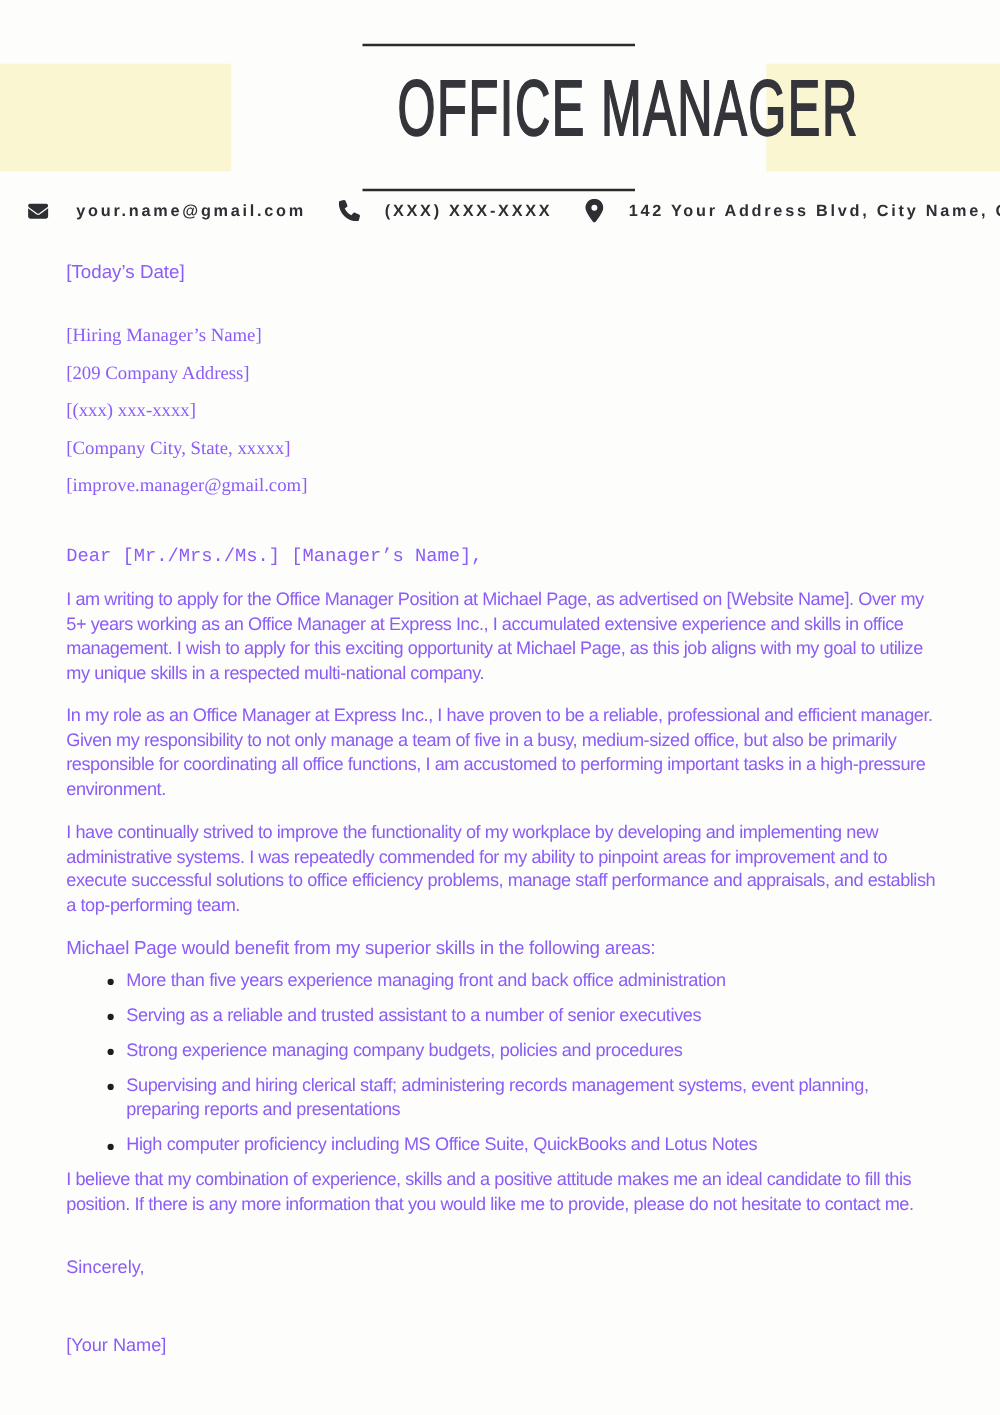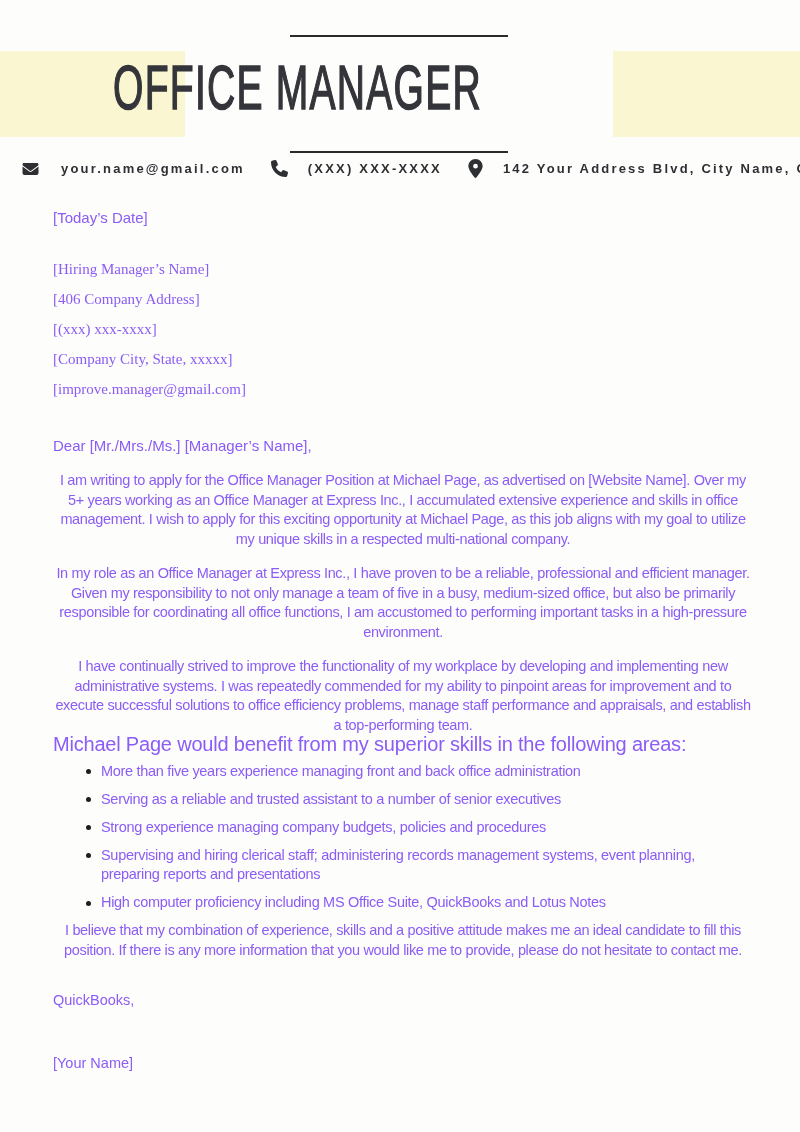--- a/index.html
+++ b/index.html
@@ -14,21 +14,21 @@
   }
   
   .rule { position:absolute; left:290px; width:218px; height:2px; background:#2b2b2b; }
   .rule-top { top:35px; }
   .rule-bottom { top:151px; }
   .band { position:absolute; top:51px; height:86px; background:#faf6d2; }
   .band-left { left:0; width:185px; }
   .band-right { left:613px; width:187px; }
   .title-wrap {
     position:absolute; left:0; top:56px; width:800px;
-    text-align:left;
+    text-align:right;
   }
   .title {
     display:inline-block;
     font-size:63px; line-height:62px; font-weight:400;
     letter-spacing:2px;
     color:#34353a;
     -webkit-text-stroke:1.5px #34353a;
     transform:scaleX(0.62);
     transform-origin:center center;
     white-space:nowrap;
@@ -45,27 +45,27 @@
   .cicon { flex:0 0 auto; display:block; }
   .cicon svg { display:block; }
   
   .letter {
     position:absolute; left:53px; top:200px; width:700px;
     font-size:15px; color:#8b5cf6;
   }
   .date { margin-top:8px; line-height:20px; }
   .recipient { margin-top:26px;font-family:Liberation Serif, serif; }
   .recipient p { line-height:30px; }
-  .salutation { margin-top:32px; line-height:20px; }
+  .salutation { margin-top:32px; line-height:20px;font-family:Liberation Mono, monospace; }
   .para {
     margin-top:15px; line-height:19.5px;
     font-size:14.5px; letter-spacing:-0.35px;
-    text-align:center;
+    text-align:left;
   }
-  .skills-intro { margin-top:0; line-height:19.5px; font-size:20px; letter-spacing:-0.2px; }
+  .skills-intro { margin-top:14px; line-height:19.5px; font-size:15px; letter-spacing:-0.2px; }
   ul.skills { margin-top:7px; padding-left:33px; list-style:none; }
   ul.skills li {
     position:relative; padding-left:15px;
     line-height:19.5px; margin-bottom:8.5px;
     font-size:14.5px; letter-spacing:-0.3px;
   }
   ul.skills li::before {
     content:""; position:absolute; left:0; top:7.5px;
     width:5px; height:5px; border-radius:50%; background:#1e1e1e;
   }
@@ -118,21 +118,21 @@
     </div>
 
   </div>
 
   <div class="letter">
 
     <p class="date">[Today’s Date]</p>
 
     <div class="recipient">
       <p>[Hiring Manager’s Name]</p>
-      <p>[406 Company Address]</p>
+      <p>[209 Company Address]</p>
       <p>[(xxx) xxx-xxxx]</p>
       <p>[Company City, State, xxxxx]</p>
       <p>[improve.manager@gmail.com]</p>
     </div>
 
     <p class="salutation">Dear [Mr./Mrs./Ms.] [Manager’s Name],</p>
 
     <p class="para">I am writing to apply for the Office Manager Position at Michael Page, as advertised on [Website Name]. Over my 5+ years working as an Office Manager at Express Inc., I accumulated extensive experience and skills in office management. I wish to apply for this exciting opportunity at Michael Page, as this job aligns with my goal to utilize my unique skills in a respected multi-national company.</p>
     <p class="para">In my role as an Office Manager at Express Inc., I have proven to be a reliable, professional and efficient manager. Given my responsibility to not only manage a team of five in a busy, medium-sized office, but also be primarily responsible for coordinating all office functions, I am accustomed to performing important tasks in a high-pressure environment.</p>
     <p class="para">I have continually strived to improve the functionality of my workplace by developing and implementing new administrative systems. I was repeatedly commended for my ability to pinpoint areas for improvement and to execute successful solutions to office efficiency problems, manage staff performance and appraisals, and establish a top-performing team.</p>
@@ -142,19 +142,19 @@
     <ul class="skills">
       <li>More than five years experience managing front and back office administration</li>
       <li>Serving as a reliable and trusted assistant to a number of senior executives</li>
       <li>Strong experience managing company budgets, policies and procedures</li>
       <li>Supervising and hiring clerical staff; administering records management systems, event planning, preparing reports and presentations</li>
       <li>High computer proficiency including MS Office Suite, QuickBooks and Lotus Notes</li>
     </ul>
 
     <p class="para closing">I believe that my combination of experience, skills and a positive attitude makes me an ideal candidate to fill this position. If there is any more information that you would like me to provide, please do not hesitate to contact me.</p>
 
-    <p class="signoff">QuickBooks,</p>
+    <p class="signoff">Sincerely,</p>
 
     <p class="signature">[Your Name]</p>
 
   </div>
 
 </div>
 
 </body></html>

